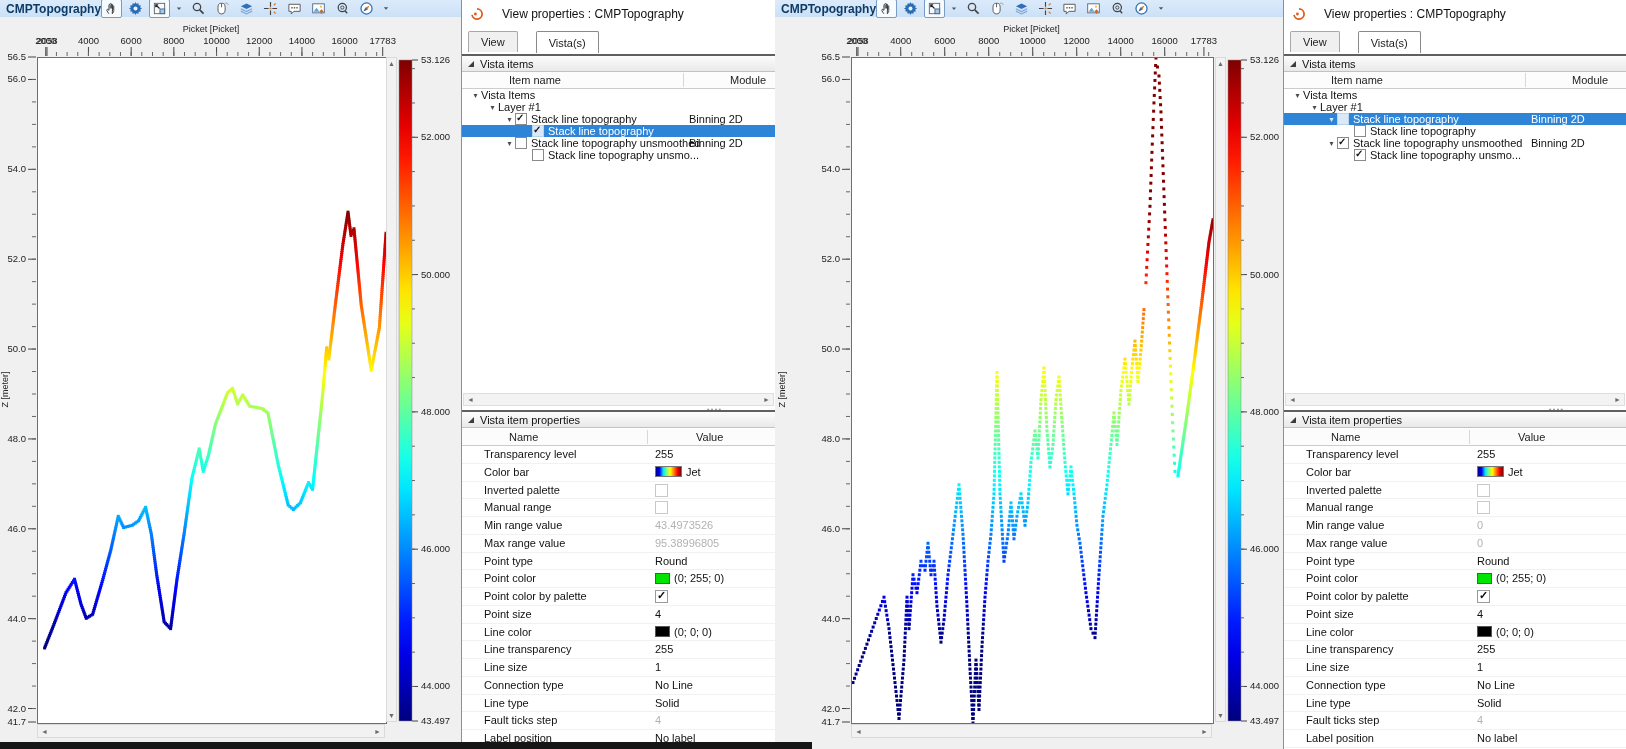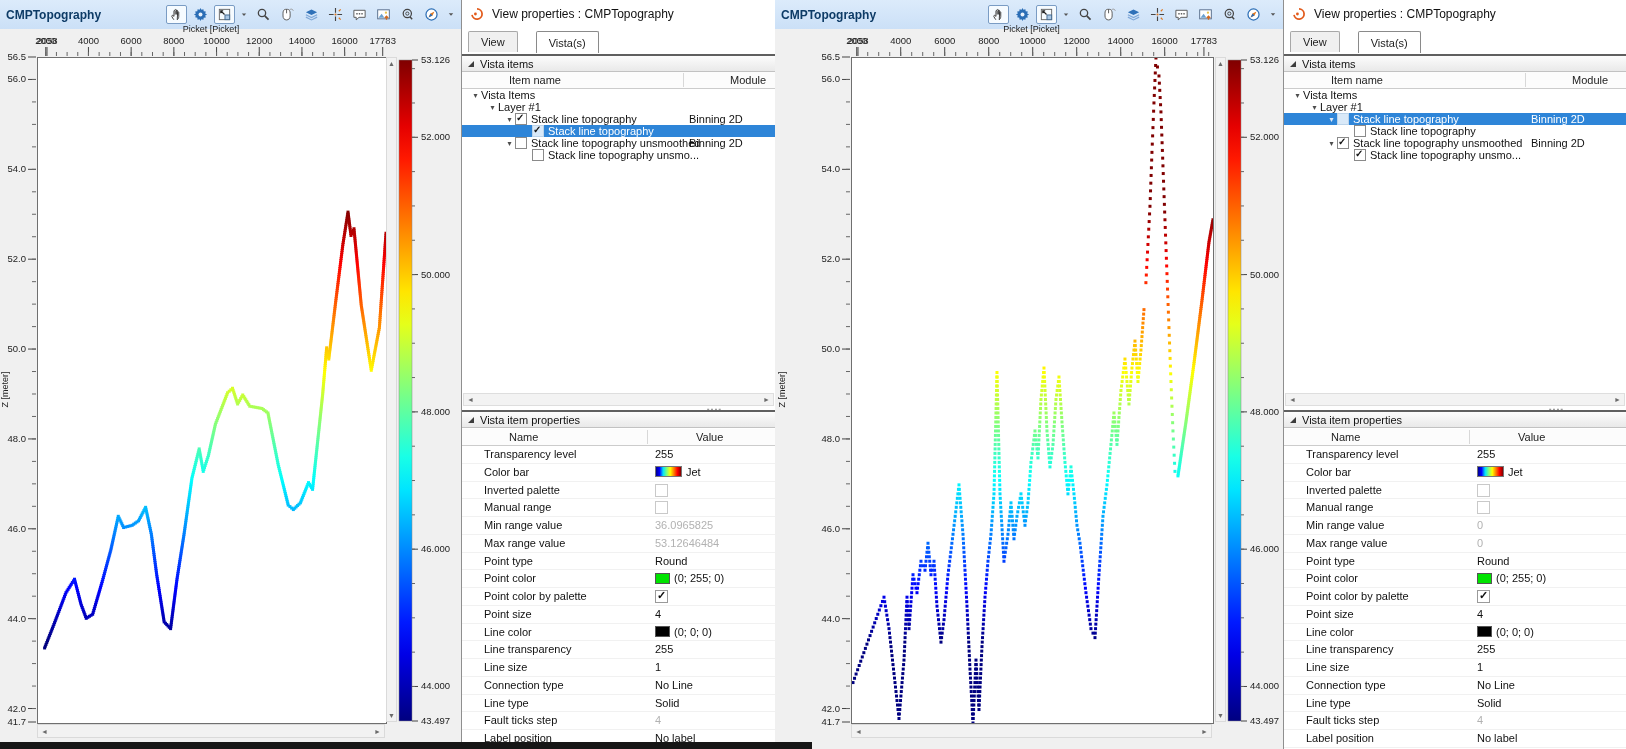--- a/index.html
+++ b/index.html
@@ -1,34 +1,34 @@
 <!DOCTYPE html>
 <html><head>
 <meta charset="utf-8">
 <style>
   html,body{margin:0;padding:0;background:#e8e8e8;font-family:"Liberation Sans",sans-serif;}
   #screen{position:relative;width:1626px;height:749px;overflow:hidden;background:#f0f0f0;}
   .pane{position:absolute;top:0;height:749px;overflow:hidden;}
   .plotwin{background:#f0f0f0;border-right:1px solid #9a9a9a;}
   .propwin{background:#ffffff;border-left:1px solid #8f8f8f;box-sizing:border-box;}
   
-  .titlebar{position:absolute;left:0;top:0;right:0;height:29px;background:linear-gradient(#dcebfb,#cbe0f7);display:flex;align-items:center;justify-content:space-between;padding:8px 4px;box-sizing:border-box;}
+  .titlebar{position:absolute;left:0;top:0;right:0;height:17px;background:linear-gradient(#dcebfb,#cbe0f7);display:flex;align-items:center;justify-content:flex-start;padding:8px 4px;box-sizing:border-box;}
   .wintitle{font-size:12px;font-weight:bold;color:#0d3b66;padding-left:2px;white-space:nowrap;}
   .tb-icons{display:flex;align-items:center;gap:3px;}
   .tbtn{width:19px;height:17px;display:flex;align-items:center;justify-content:center;border:1px solid transparent;border-radius:2px;}
   .tbtn svg{width:15px;height:15px;display:block;}
   .tbtn.pressed{background:#f6fbff;border:1px solid #7a9cc4;}
   .tbtn.narrow{width:10px;}
   .ruler,.plotsvg,.cbar{position:absolute;}
   .plotsvg{background:#ffffff;border:1px solid #6f6f6f;}
   .vscroll{position:absolute;width:11px;background:#f2f2f2;border:1px solid #dadada;box-sizing:border-box;display:flex;flex-direction:column;justify-content:space-between;align-items:center;}
   .hscroll{position:absolute;height:14px;background:#f2f2f2;border:1px solid #dadada;box-sizing:border-box;display:flex;justify-content:space-between;align-items:center;padding:0 1px;}
   .sarrow{font-size:7px;color:#6a6a6a;line-height:11px;width:11px;text-align:center;}
   
-  .ptitle{position:absolute;left:0;top:0;right:0;height:27px;display:flex;align-items:center;gap:8px;padding-left:8px;background:#ffffff;}
+  .ptitle{position:absolute;left:0;top:0;right:0;height:27px;display:flex;align-items:center;gap:18px;padding-left:8px;background:#ffffff;}
   .ptitle span{font-size:12px;color:#111;}
   .tabs{position:absolute;left:6px;top:27px;right:0;height:25px;display:flex;align-items:flex-end;gap:18px;}
   .tab{font-size:11px;color:#222;padding:4px 12px 4px 12px;border:1px solid #a8a8a8;border-bottom:none;background:#f0f0f0;border-radius:2px 2px 0 0;}
   .tab.active{background:#ffffff;font-weight:normal;position:relative;top:1px;padding-top:5px;border-color:#8a8a8a;}
   .ghdr{position:absolute;left:0;right:0;height:18px;background:linear-gradient(#fcfcfc,#e9e9e9);border-top:2px solid #5f5f5f;border-bottom:1px solid #c2c2c2;display:flex;align-items:center;gap:6px;padding-left:6px;font-size:11px;color:#111;box-sizing:border-box;}
   .tri{width:0;height:0;border-left:6px solid transparent;border-bottom:6px solid #3c3c3c;}
   .colhdr{position:absolute;left:0;right:0;height:17px;background:#fcfcfc;border-bottom:1px solid #cccccc;font-size:11px;color:#222;box-sizing:border-box;}
   .colhdr .c{position:absolute;top:2px;margin-left:41px;}
   .colsep{position:absolute;top:1px;bottom:1px;width:1px;background:#d8d8d8;}
   .treebody{position:absolute;left:0;right:0;background:#ffffff;overflow:hidden;}
@@ -1170,27 +1170,27 @@
         </div>
         <div class="prow">
           <span class="pname">Manual range</span>
           <div class="pval" style="left: 193px;">
             <span class="pcb dis"></span>
           </div>
         </div>
         <div class="prow">
           <span class="pname">Min range value</span>
           <div class="pval" style="left: 193px;">
-            <span class="muted">36.0965825</span>
+            <span class="muted">43.4973526</span>
           </div>
         </div>
         <div class="prow">
           <span class="pname">Max range value</span>
           <div class="pval" style="left: 193px;">
-            <span class="muted">53.12646484</span>
+            <span class="muted">95.38996805</span>
           </div>
         </div>
         <div class="prow">
           <span class="pname">Point type</span>
           <div class="pval" style="left: 193px;">
             <span>Round</span>
           </div>
         </div>
         <div class="prow">
           <span class="pname">Point color</span>

